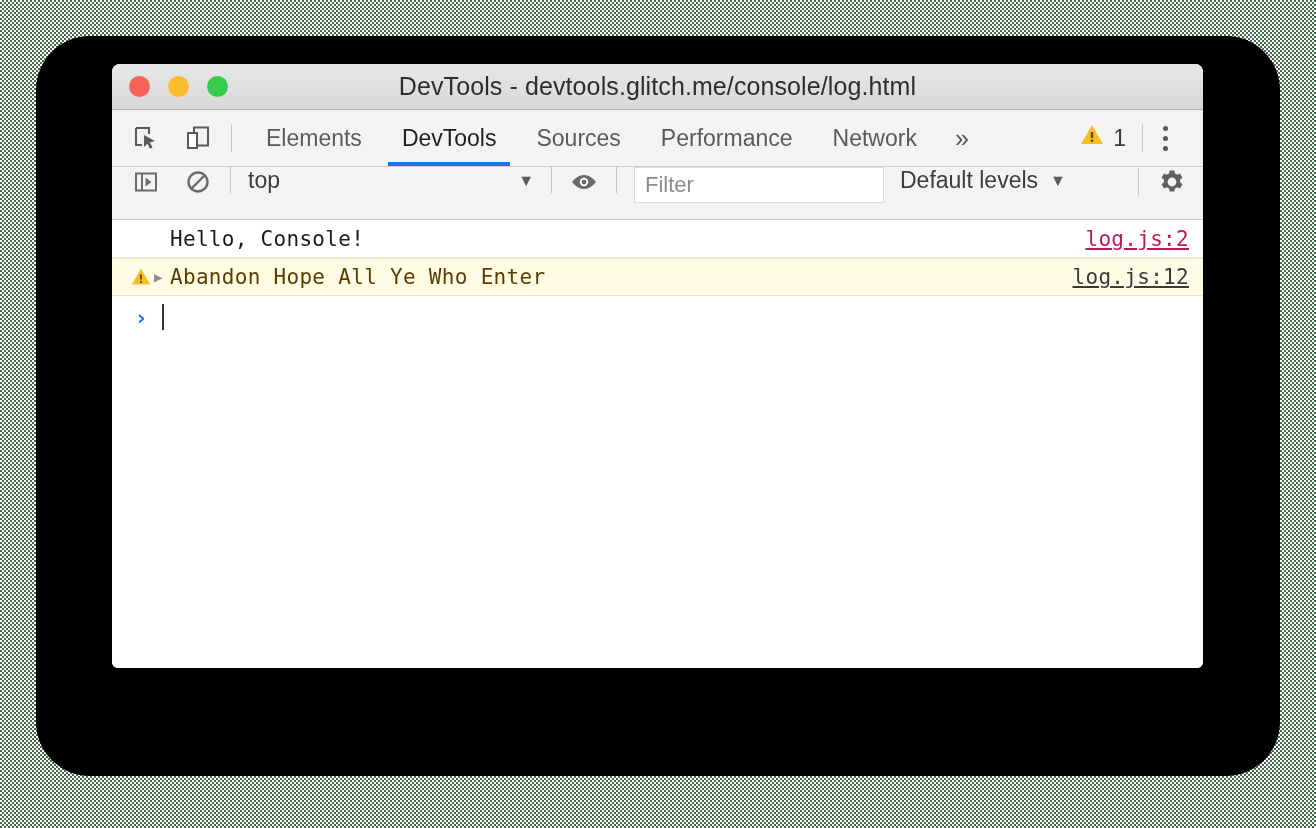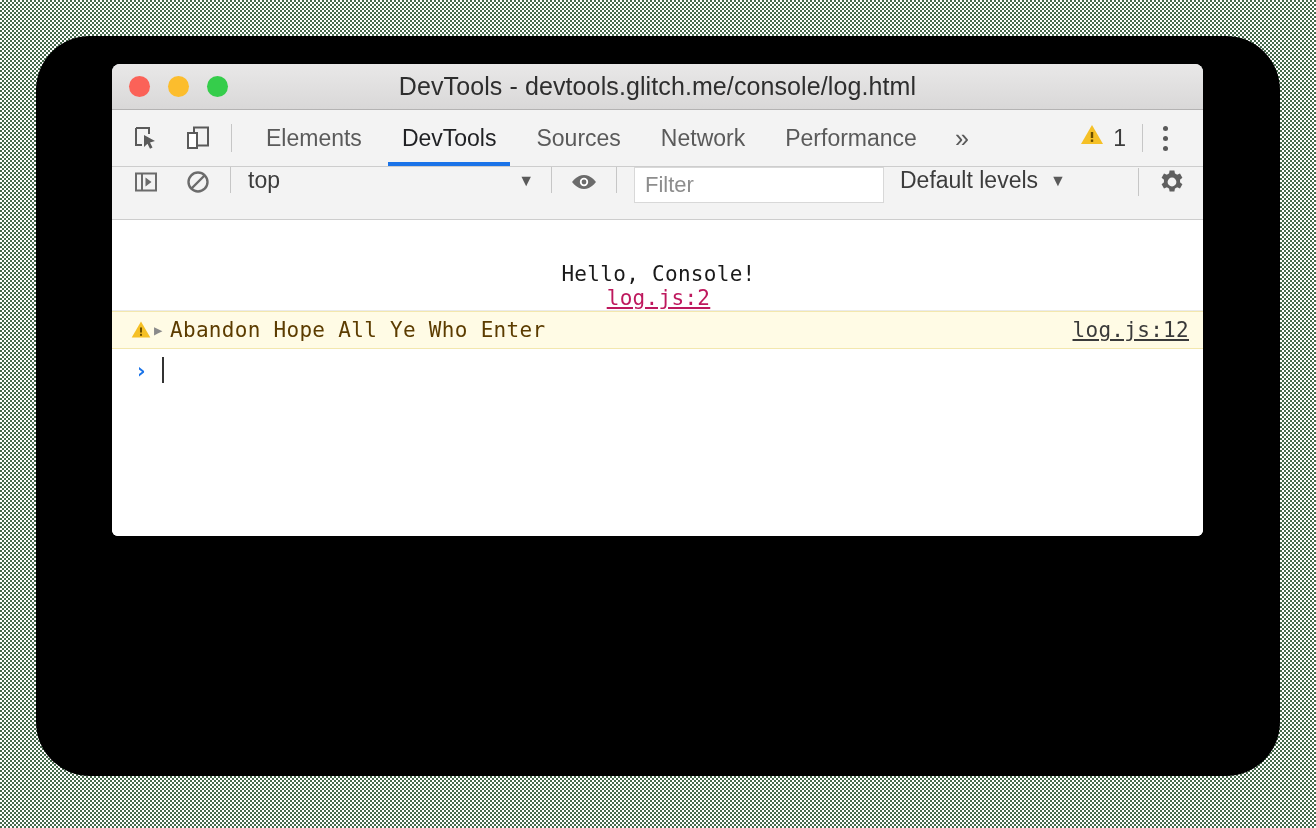--- a/index.html
+++ b/index.html
@@ -32,21 +32,21 @@
     background: #000000;
     border-radius: 54px;
   }
 
   
   .window {
     position: absolute;
     left: 112px;
     top: 64px;
     width: 1091px;
-    height: 472px;
+    height: 604px;
     background: #ffffff;
     border-radius: 8px 8px 6px 6px;
     overflow: hidden;
     display: flex;
     flex-direction: column;
   }
 
   
   .titlebar {
     position: relative;
@@ -260,21 +260,20 @@
     border-bottom: 1px solid #eaeaea;
     padding-left: 16px;
     padding-right: 14px;
     font-family: "DejaVu Sans Mono", "Liberation Mono", monospace;
     font-size: 21px;
     box-sizing: border-box;
   }
   .msg-log {
     color: #1a1a1a;
     background: #ffffff;
-    flex-direction: column;
   }
   .msg-warning {
     color: #5c3c00;
     background: #fffbe5;
     border-top: 1px solid #f3e7ae;
     border-bottom: 1px solid #f3e7ae;
   }
   .msg-gutter {
     width: 26px;
     flex: 0 0 26px;
@@ -358,22 +357,22 @@
           <rect x="9" y="2.5" width="14" height="18" fill="none" stroke="#5a5a5a" stroke-width="2"></rect>
           <rect x="3" y="8" width="9" height="15" fill="#ffffff" stroke="#5a5a5a" stroke-width="2"></rect>
         </svg>
       </span>
     </div>
     <div class="vsep"></div>
     <div class="tabs">
       <div class="tab">Elements</div>
       <div class="tab selected">DevTools</div>
       <div class="tab">Sources</div>
+      <div class="tab">Performance</div>
       <div class="tab">Network</div>
-      <div class="tab">Performance</div>
       <div class="tab-more">»</div>
     </div>
     <div class="tabbar-right">
       <div class="warncount">
         <span>
           <svg width="26" height="26" viewBox="0 0 26 26">
             <path d="M13 3 L24 22 H2 Z" fill="#f5c026"></path>
             <rect x="11.8" y="10" width="2.4" height="6" fill="#6b4f00"></rect>
             <rect x="11.8" y="17.5" width="2.4" height="2.4" fill="#6b4f00"></rect>
           </svg>

